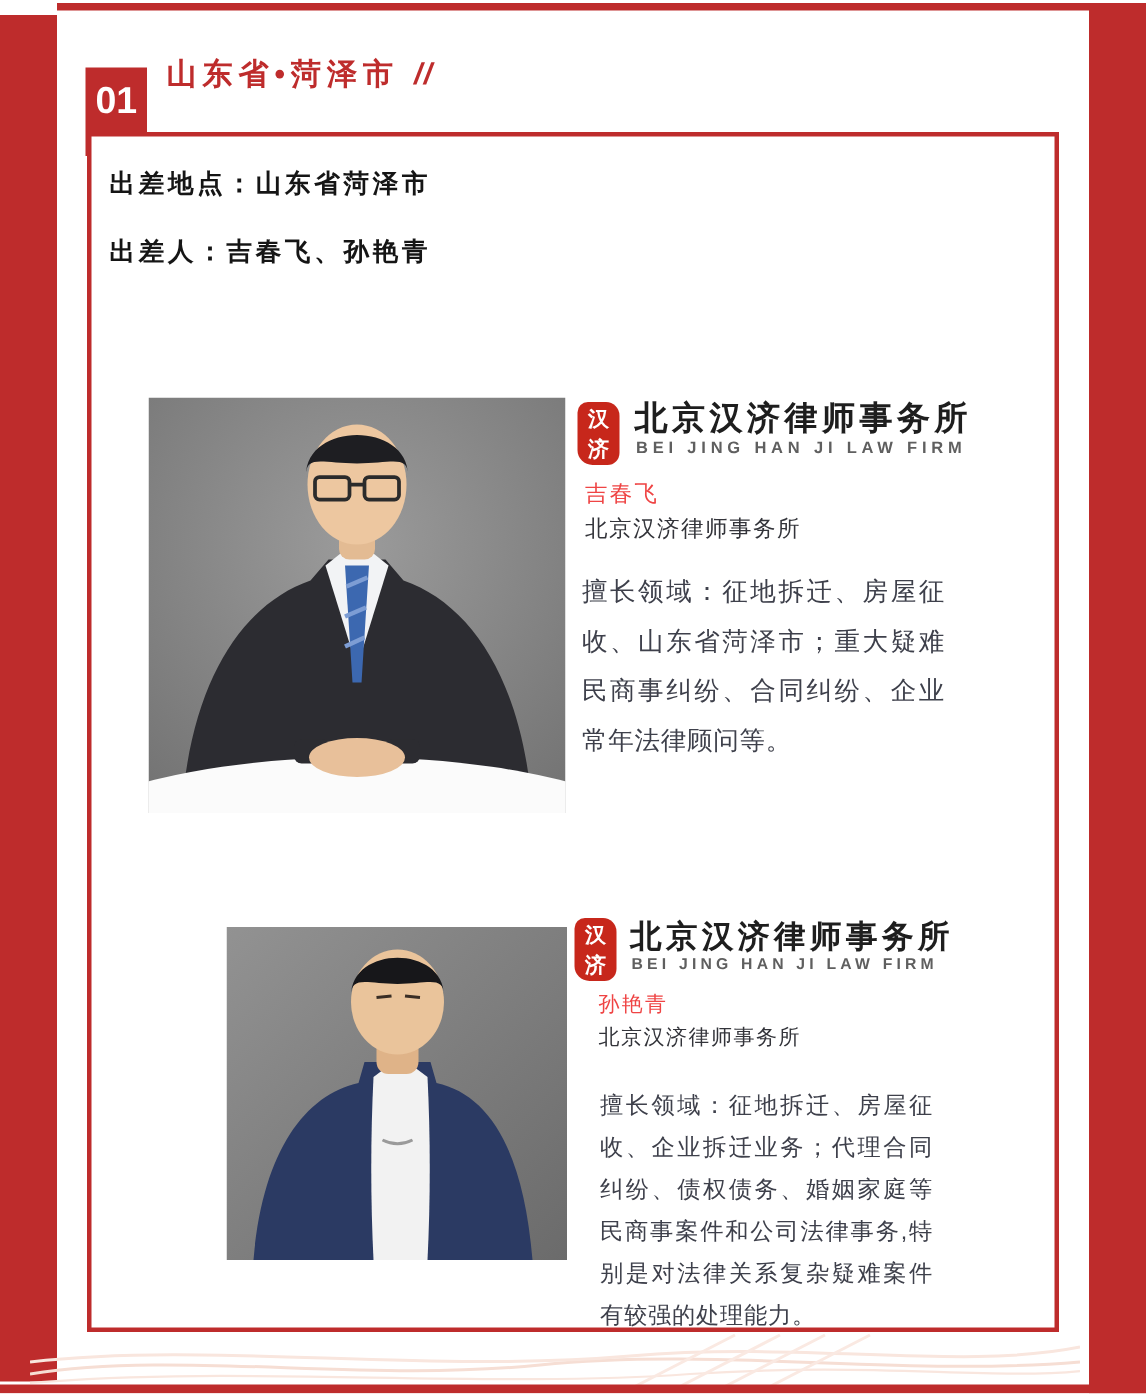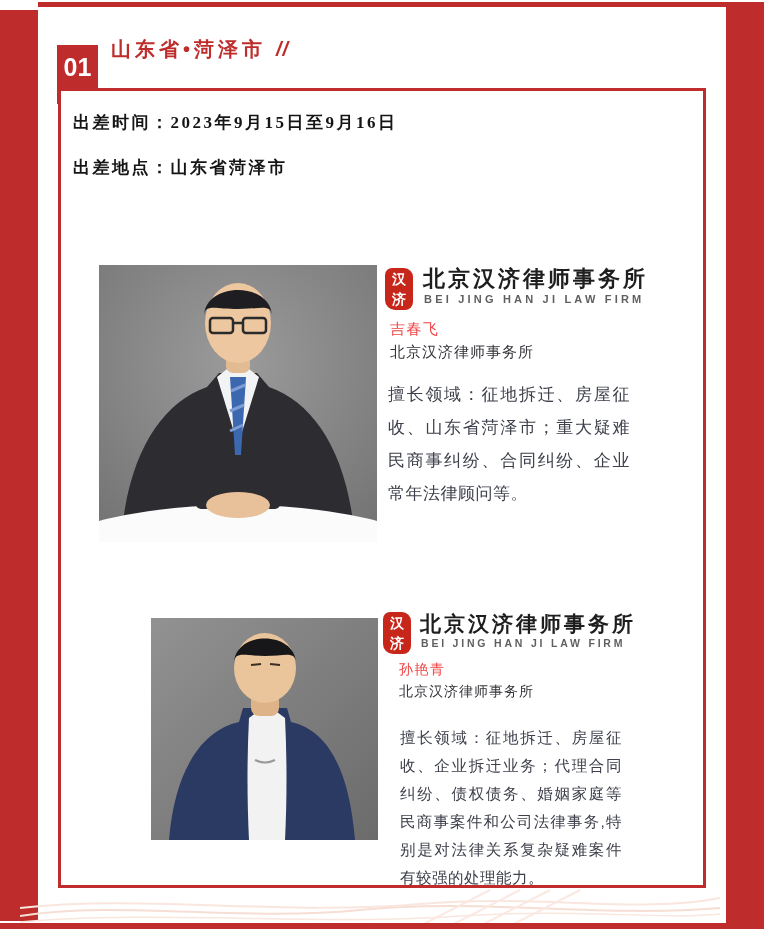--- a/index.html
+++ b/index.html
@@ -52,22 +52,22 @@
   <div class="line-top"></div>
 
   <div class="badge">01</div>
   <div class="sec-title">
     <span>山东省•菏泽市</span><span class="slashes">//</span>
   </div>
 
   <div class="content-box">
 
     <div class="trip">
-      <p>出差时间：2023年9月15日至9月16日</p>
       <p>出差地点：山东省菏泽市</p>
+      <p>出差人：吉春飞、孙艳青</p>
     </div>
 
     <div class="card1">
       <svg class="photo" style="left:38px;top:174px;" width="278" height="277" viewBox="0 0 278 277">
         <defs>
           <radialGradient id="p1bg" cx="50%" cy="35%" r="80%">
             <stop offset="0" stop-color="#9b9b9b"></stop>
               <stop offset="1" stop-color="#727272"></stop>
           </radialGradient>
         </defs>

